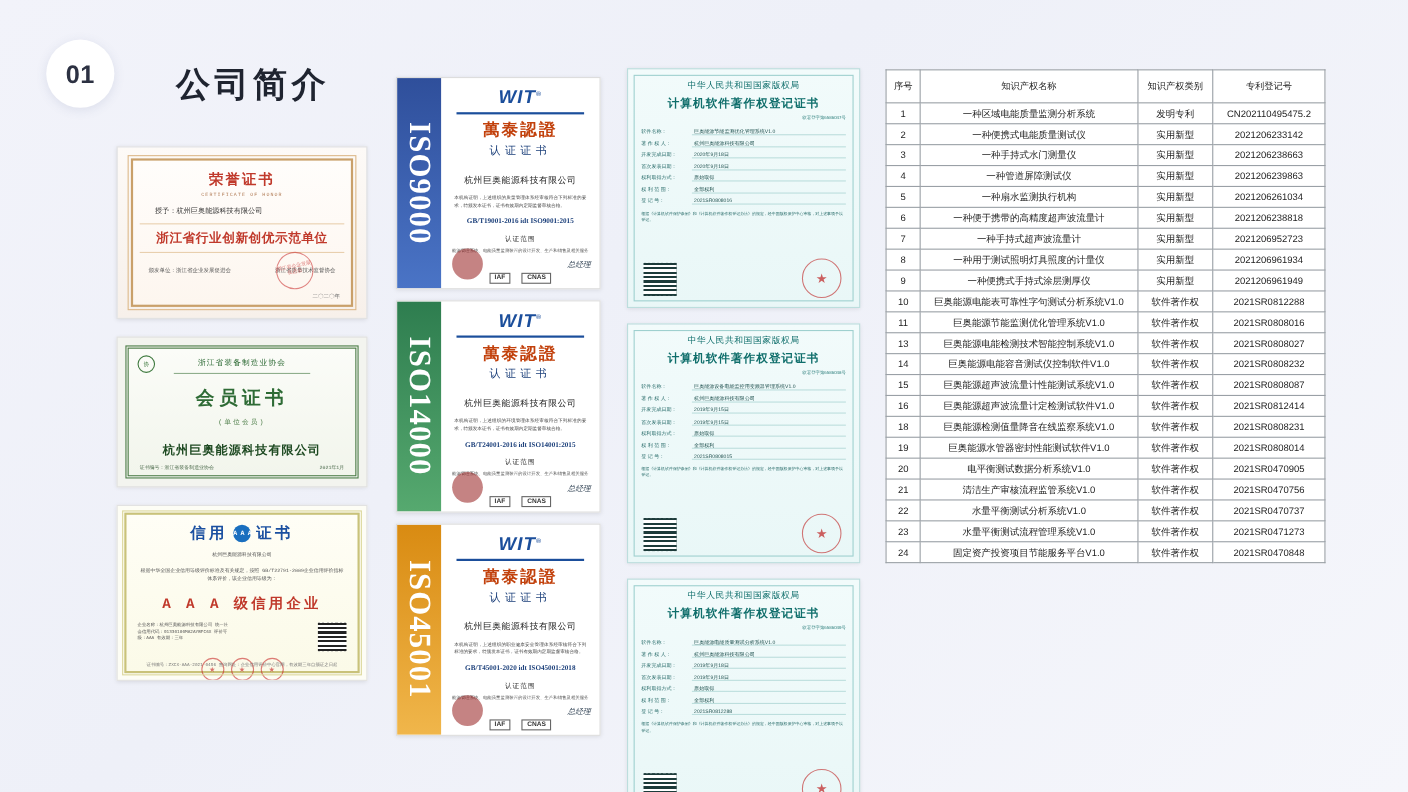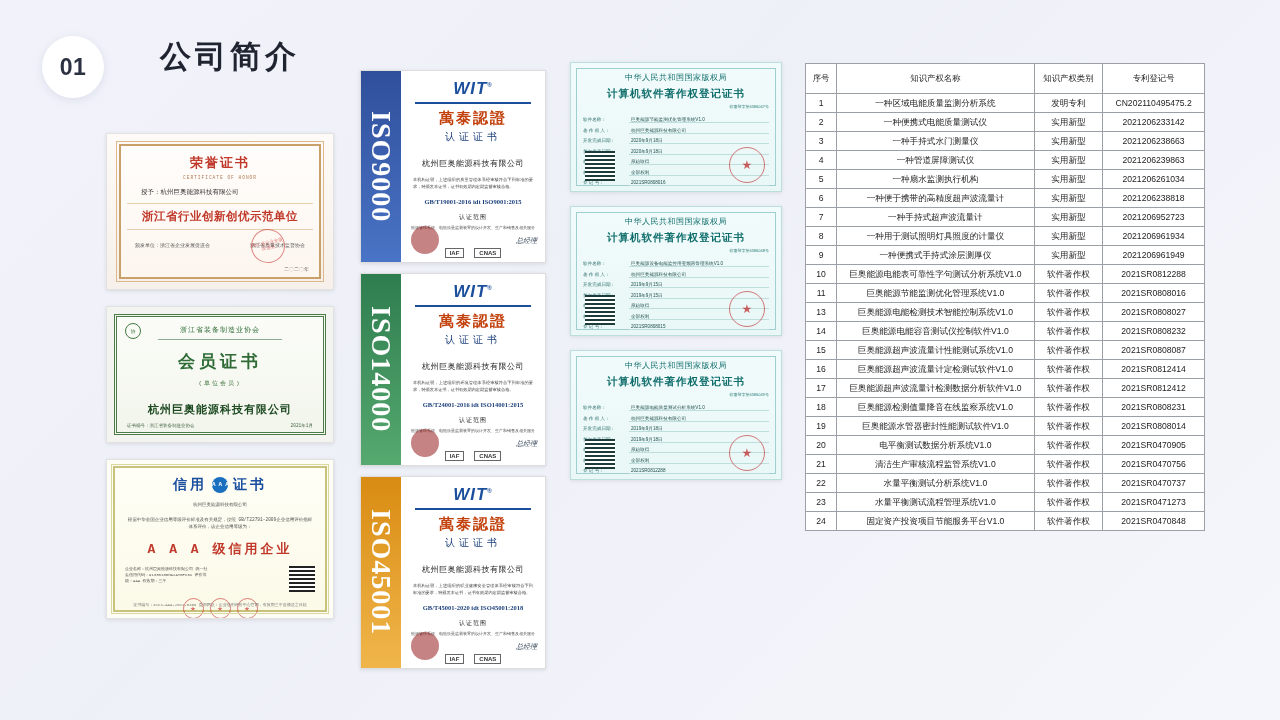--- a/index.html
+++ b/index.html
@@ -11,21 +11,21 @@
   }
   body {
     background: linear-gradient(135deg, #f2f3fa 0%, #eef0f8 40%, #f5f6fb 100%);
     position: relative;
   }
 
   
   .slide-header {
     position: absolute;
     left: 42px; top: 36px;
-    display: flex; align-items: flex-start;
+    display: flex; align-items: flex-end;
   }
   .num-badge {
     width: 62px; height: 62px;
     border-radius: 50%;
     background: #ffffff;
     box-shadow: 0 2px 10px rgba(80,90,140,0.13);
     display: flex; align-items: center; justify-content: center;
     font-size: 23px; font-weight: bold; color: #2c3142;
     letter-spacing: 0.5px;
   }
@@ -212,21 +212,21 @@
     background: rgba(150,30,30,0.55);
   }
   .iso-sign { position:absolute; bottom: 16px; right: 8px; font-size:7px; color:#2c3e50; font-style:italic;}
 
   
   .soft-col {
     position:absolute; left: 570px; top: 62px;
     width: 212px;
   }
   .soft-card {
-    height: 130px;
+    height: 218px;
     margin-bottom: 14px;
     background: linear-gradient(#f2fbfb, #e9f7f7);
     border: 1px solid #bcdedd;
     box-shadow: 0 1px 4px rgba(0,0,0,0.09);
     position: relative;
     padding: 9px 12px;
     overflow:hidden;
   }
   .soft-card .frame {
     position:absolute; inset:5px; border:1px solid #9fd0cf;
@@ -642,26 +642,20 @@
           <td class="type">软件著作权</td>
           <td class="no">2021SR0808087</td>
         </tr>
         <tr>
           <td class="seq">16</td>
           <td class="name">巨奥能源超声波流量计定检测试软件V1.0</td>
           <td class="type">软件著作权</td>
           <td class="no">2021SR0812414</td>
         </tr>
         <tr>
-          <td class="seq">17</td>
-          <td class="name">巨奥能源超声波流量计检测数据分析软件V1.0</td>
-          <td class="type">软件著作权</td>
-          <td class="no">2021SR0812412</td>
-        </tr>
-        <tr>
           <td class="seq">18</td>
           <td class="name">巨奥能源检测值量降音在线监察系统V1.0</td>
           <td class="type">软件著作权</td>
           <td class="no">2021SR0808231</td>
         </tr>
         <tr>
           <td class="seq">19</td>
           <td class="name">巨奥能源水管器密封性能测试软件V1.0</td>
           <td class="type">软件著作权</td>
           <td class="no">2021SR0808014</td>

